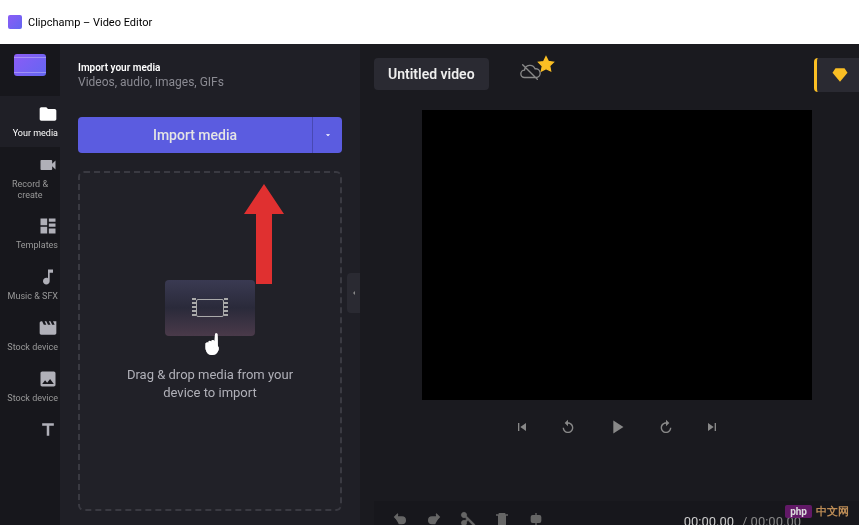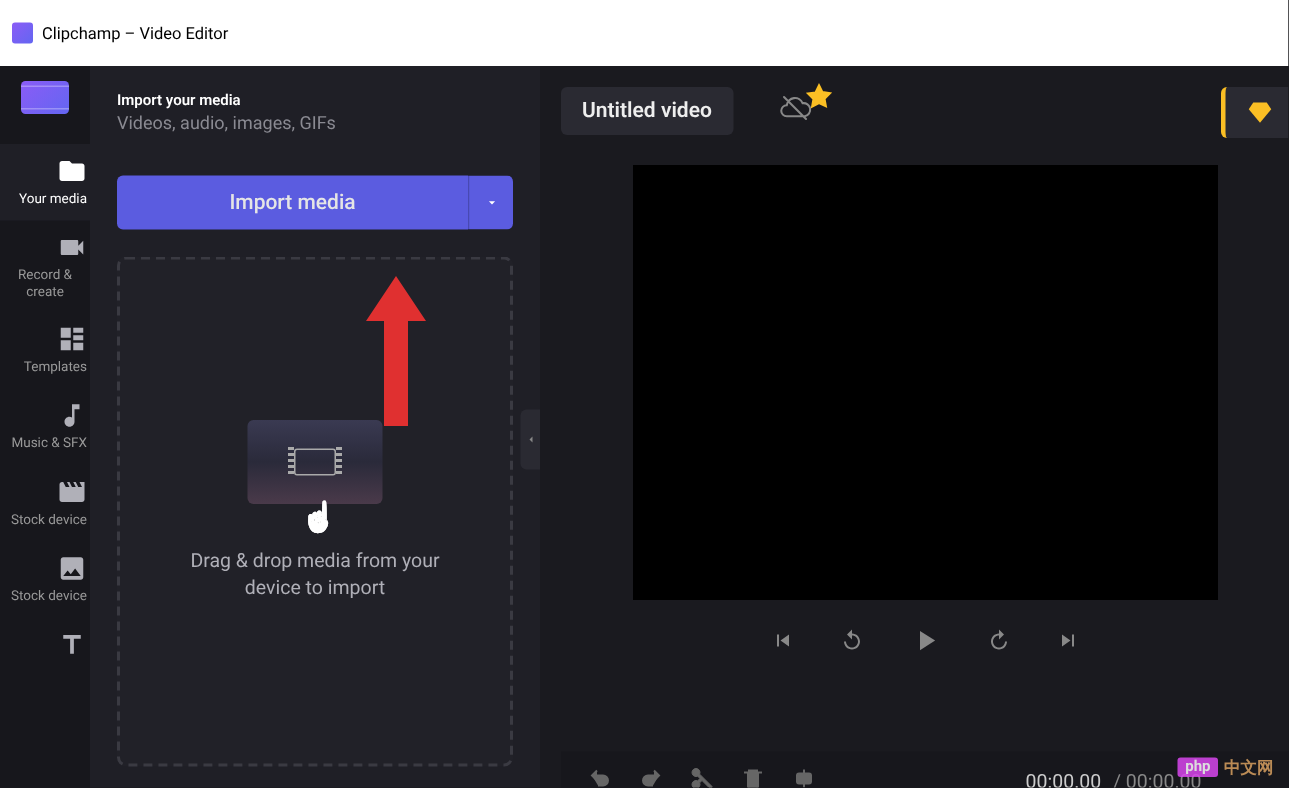--- a/index.html
+++ b/index.html
@@ -64,21 +64,21 @@
     .playback-controls svg { width: 16px; height: 16px; fill: #888; cursor: pointer; }
     .play-btn svg { width: 22px; height: 22px; }
     
     .timeline-bar { background: #17171c; padding: 10px 18px; display: flex; align-items: center; margin-top: 14px; }
     .timeline-tools { display: flex; gap: 18px; }
     .timeline-tools svg { width: 16px; height: 16px; fill: #666; stroke: #666; cursor: pointer; }
     .time-display { margin-left: auto; margin-right: 40px; font-size: 13px; color: #888; font-family: monospace; }
     .time-current { color: #ccc; }
     
     .watermark { position: absolute; bottom: 22px; right: 10px; display: flex; align-items: center; gap: 4px; opacity: 0.85; }
-    .watermark-badge { background: #d946ef; color: #fff; font-size: 10px; font-weight: bold; padding: 1px 5px; border-radius: 2px; }
+    .watermark-badge { background: #701a75; color: #fff; font-size: 10px; font-weight: bold; padding: 1px 5px; border-radius: 2px; }
     .watermark-text { color: #d8a060; font-size: 11px; font-weight: 600; }
   </style>
 </head>
 <body>
 
 <div class="title-bar">
   <div class="title-bar-icon"></div>
   <span>Clipchamp – Video Editor</span>
 </div>
 

